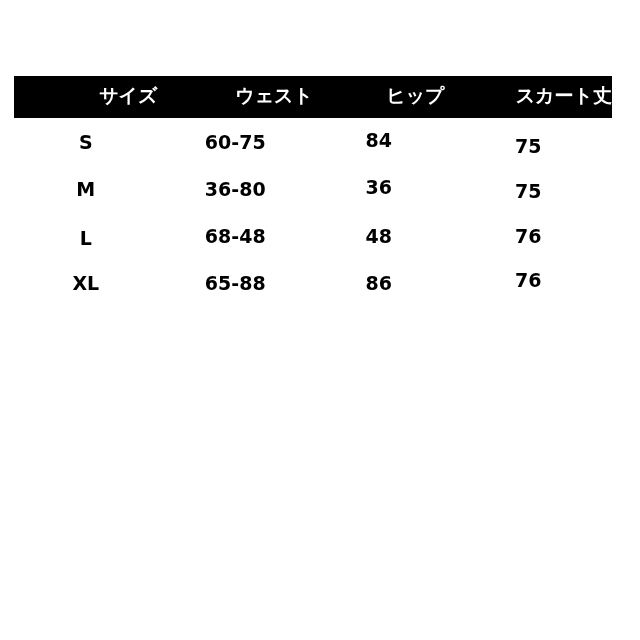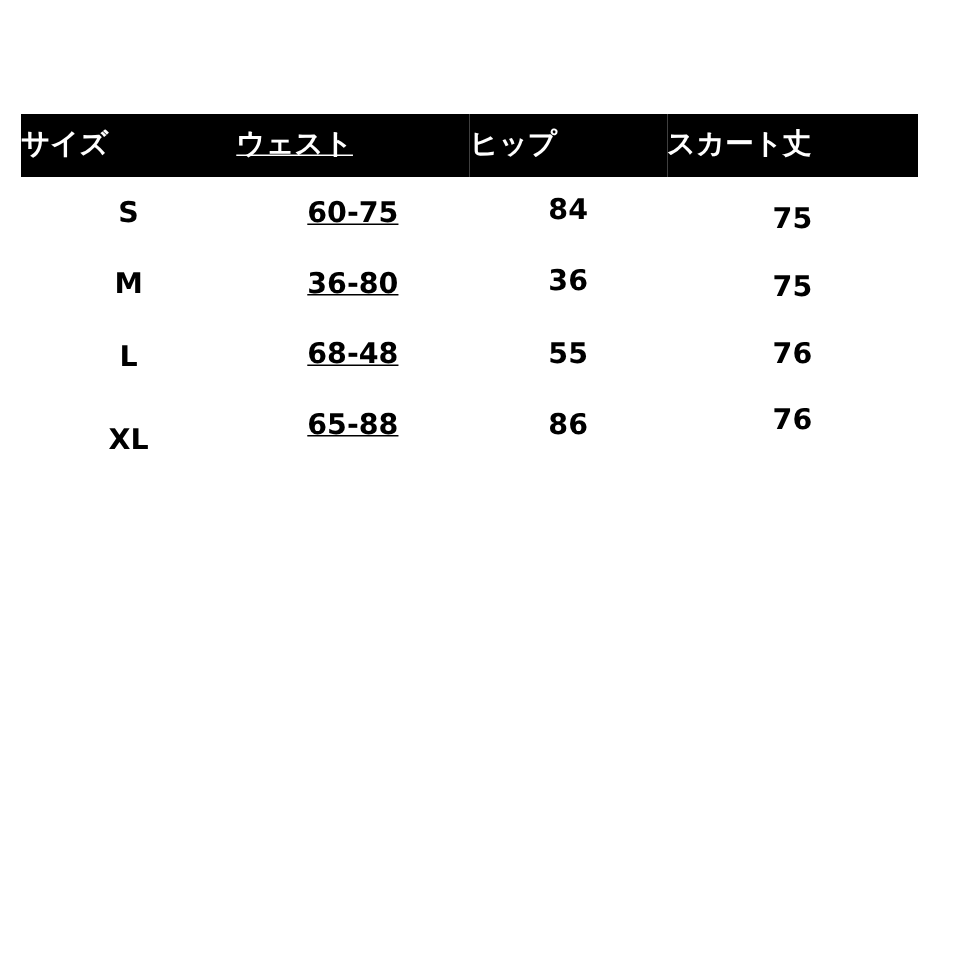--- a/index.html
+++ b/index.html
@@ -28,46 +28,46 @@
     table-layout: fixed;
   }
   .size-table thead tr {
     background: #000000;
   }
   .size-table thead th {
     color: #ffffff;
     font-size: 19px;
     font-weight: bold;
     padding: 7px 0 9px 0;
-    text-align: left;
+    text-align: right;
     letter-spacing: 0px;
   }
   .size-table tbody td {
     color: #000000;
     font-size: 19px;
     font-weight: bold;
     text-align: center;
     padding: 0;
     height: 47px;
     vertical-align: middle;
   }
   
   .col-size   { width: 24%; }
-  .col-waist  { width: 26%; text-decoration: underline; }
+  .col-waist  { width: 26%; }
   .col-hip    { width: 22%; }
   .col-length { width: 28%; }
 
   
   .size-table tbody tr:nth-child(1) td.col-hip span,
   .size-table tbody tr:nth-child(2) td.col-hip span { position: relative; top: -2px; }
   .size-table tbody tr:nth-child(1) td.col-length span { position: relative; top: 4px; }
   .size-table tbody tr:nth-child(2) td.col-length span { position: relative; top: 2px; }
   .size-table tbody tr:nth-child(4) td.col-length span { position: relative; top: -3px; }
   .size-table tbody tr:nth-child(3) td.col-size span { position: relative; top: 2px; }
-  .size-table tbody tr:nth-child(4) td.col-size span { position: relative; top: 10px; }
+  .size-table tbody tr:nth-child(4) td.col-size span { position: relative; top: 0; }
 </style>
 </head>
 <body>
 
 <div class="page">
   <table class="size-table">
     <thead>
       <tr>
         <th class="col-size">サイズ</th>
         <th class="col-waist">ウェスト</th>
@@ -84,21 +84,21 @@
       </tr>
       <tr>
         <td class="col-size"><span>M</span></td>
         <td class="col-waist"><span>36-80</span></td>
         <td class="col-hip"><span>36</span></td>
         <td class="col-length"><span>75</span></td>
       </tr>
       <tr>
         <td class="col-size"><span>L</span></td>
         <td class="col-waist"><span>68-48</span></td>
-        <td class="col-hip"><span>55</span></td>
+        <td class="col-hip"><span>48</span></td>
         <td class="col-length"><span>76</span></td>
       </tr>
       <tr>
         <td class="col-size"><span>XL</span></td>
         <td class="col-waist"><span>65-88</span></td>
         <td class="col-hip"><span>86</span></td>
         <td class="col-length"><span>76</span></td>
       </tr>
     </tbody>
   </table>

